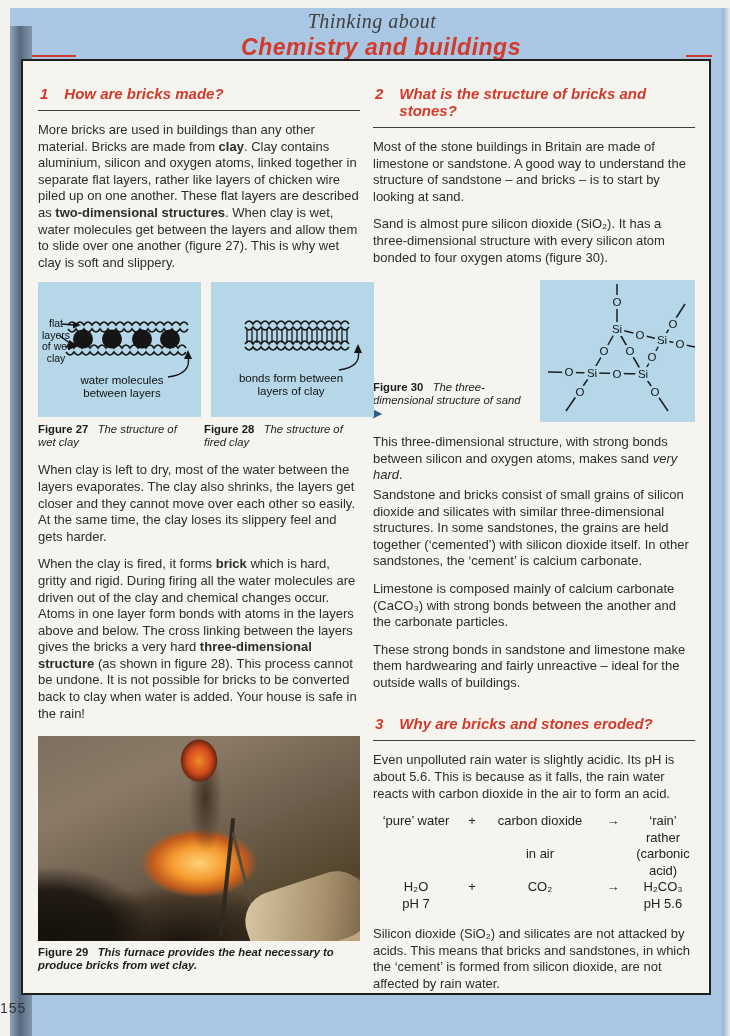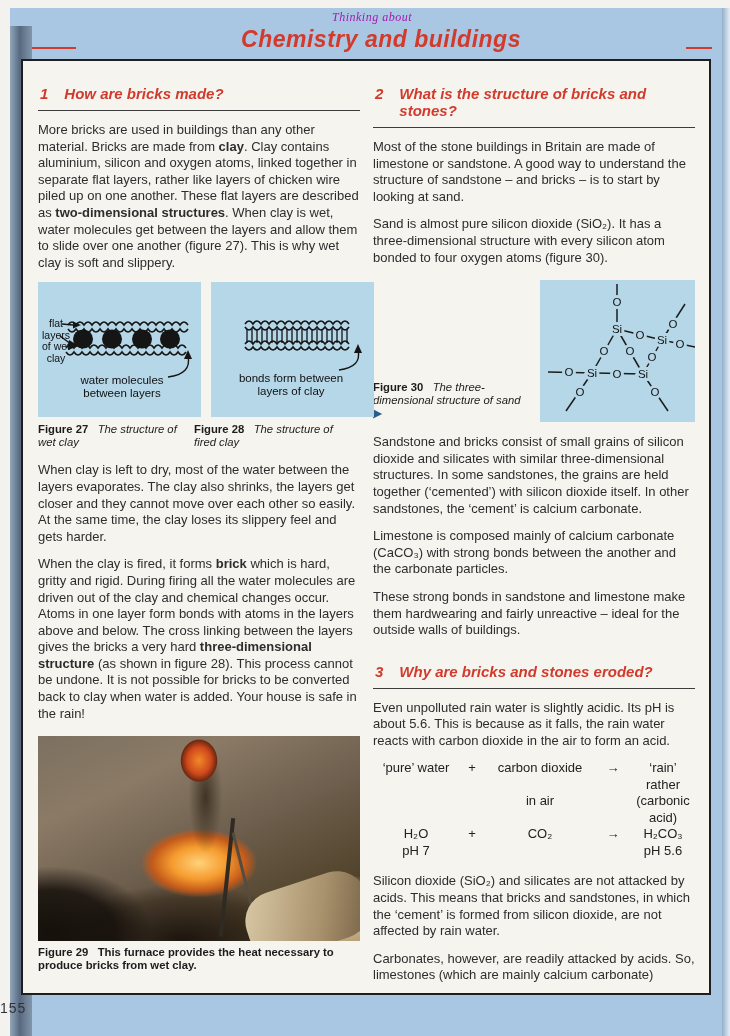--- a/index.html
+++ b/index.html
@@ -11,21 +11,21 @@
   }
   .top-strip{position:absolute;left:0;top:0;width:730px;height:8px;background:#f3f2ee;}
   .left-strip{position:absolute;left:0;top:0;width:10px;height:1036px;background:#f3f2ee;}
   .spine{position:absolute;left:10px;top:26px;width:22px;height:1010px;
     background:linear-gradient(to right,#93a5b8,#57697f 45%,#8296ab);}
   .right-edge{position:absolute;right:0;top:8px;width:8px;height:1028px;
     background:linear-gradient(to right,rgba(110,132,158,.35),rgba(245,248,252,.8));}
 
   .masthead{position:absolute;left:32px;top:10px;width:680px;text-align:center;}
   .pretitle{font-family:"Liberation Serif","DejaVu Serif",serif;font-style:italic;
-    font-size:12px;color:#a21caf;letter-spacing:.5px;}
+    font-size:20px;color:#404040;letter-spacing:.5px;}
   .title-row{display:flex;align-items:flex-end;justify-content:space-between;margin-top:1px;}
   .title-rule{height:2px;background:#d23a2b;margin-bottom:4px;}
   .title-rule.l{width:44px;}
   .title-rule.r{width:26px;}
   .main-title{font-size:23px;font-weight:bold;font-style:italic;color:#d23a2b;
     padding:0 6px;letter-spacing:.5px;}
 
   .frame{position:absolute;left:21px;top:59px;width:686px;height:932px;
     background:#f6f4ef;border:2px solid #1f1f1f;overflow:hidden;}
   .columns{display:flex;gap:13px;padding:20px 14px 0 15px;}
@@ -40,41 +40,41 @@
   .tight{margin-bottom:3px;}
 
   .figrow{display:flex;gap:10px;margin-bottom:6px;}
   .figbox{position:relative;width:163px;height:135px;background:#b5d7e8;flex:0 0 auto;}
   .figbox svg{position:absolute;left:0;top:0;}
   .fig-label{position:absolute;font-size:11px;line-height:12px;color:#101010;
     white-space:pre-line;text-align:center;}
   .lbl-left{left:2px;top:36px;width:32px;font-size:10.5px;line-height:11.5px;}
   .lbl-bot27{left:28px;top:92px;width:112px;font-size:11.5px;line-height:13px;}
   .lbl-bot28{left:12px;top:90px;width:136px;font-size:11.5px;line-height:13px;}
-  .caprow{display:flex;margin-bottom:13px;}
+  .caprow{display:flex;gap:10px;margin-bottom:13px;}
   .cap{width:156px;font-size:11.3px;line-height:13px;color:#1c1c1c;}
   .cap .tag{font-weight:bold;font-style:normal;}
   .cap .txt{font-style:italic;}
 
   .photo{position:relative;width:100%;height:205px;margin-bottom:5px;overflow:hidden;
     background:
       radial-gradient(ellipse 26px 30px at 50% 12%, #f08a28 0%, #d0491c 45%, #6f2810 68%, rgba(0,0,0,0) 72%),
       radial-gradient(ellipse 24px 80px at 52% 30%, rgba(55,42,28,.85), rgba(0,0,0,0) 70%),
       radial-gradient(ellipse 78px 46px at 50% 62%, #ffd27a 0%, #f59b2e 35%, #c35a1b 60%, rgba(90,40,15,0) 75%),
       radial-gradient(ellipse 95px 62px at 93% 89%, #d8c49c 0%, #b09770 52%, rgba(90,70,50,0) 72%),
       radial-gradient(ellipse 130px 85px at 4% 96%, #15100b 0%, rgba(20,15,10,.85) 50%, rgba(0,0,0,0) 78%),
       radial-gradient(ellipse 150px 70px at 45% 100%, rgba(22,16,10,.9) 0%, rgba(40,30,20,.5) 60%, rgba(0,0,0,0) 82%),
       linear-gradient(155deg,#7d7060 0%,#8a7a66 25%,#6e5f4e 52%,#55462f 78%,#3a2d1f 100%);}
   .pipe1{position:absolute;left:58%;top:40%;width:4px;height:58%;background:#2f2a22;transform:rotate(6deg);}
   .pipe2{position:absolute;left:64%;top:46%;width:3px;height:50%;background:#554c3e;transform:rotate(-14deg);}
   .cylinder{position:absolute;right:-10px;bottom:-8px;width:125px;height:68px;border-radius:30px;
     background:linear-gradient(115deg,#dccca9,#a8916c 60%,#6f5b42);transform:rotate(-18deg);}
   .photocap{font-size:11.3px;line-height:13px;color:#1c1c1c;}
   .photocap .tag{font-weight:bold;}
-  .photocap .txt{font-weight:bold;}
+  .photocap .txt{font-weight:bold;font-style:italic;}
 
   .fig30row{display:flex;justify-content:space-between;align-items:flex-end;margin-bottom:12px;}
   .fig30cap{width:150px;font-size:11.3px;line-height:13px;color:#1c1c1c;padding-bottom:2px;}
   .fig30cap .tag{font-weight:bold;}
   .fig30cap .txt{font-style:italic;}
   .fig30cap .arr{color:#2a5d8c;font-size:12px;font-style:normal;}
   .fig30box{position:relative;width:155px;height:142px;background:#b5d7e8;flex:0 0 auto;}
   svg text{font-family:"Liberation Sans","DejaVu Sans",sans-serif;}
 
   .equation{display:grid;grid-template-columns:86px 26px 110px 36px 1fr;
@@ -232,20 +232,21 @@
               <text x="52" y="97">Si</text>
               <text x="77" y="98">O</text>
               <text x="103" y="98">Si</text>
               <text x="40" y="116">O</text>
               <text x="115" y="116">O</text>
             </g>
           </svg>
         </div>
       </div>
 
+      <p class="tight"><span>This three-dimensional structure, with strong bonds between silicon and oxygen atoms, makes sand </span><span class="i">very hard</span><span>.</span></p>
       <p>Sandstone and bricks consist of small grains of silicon dioxide and silicates with similar three-dimensional structures. In some sandstones, the grains are held together (‘cemented’) with silicon dioxide itself. In other sandstones, the ‘cement’ is calcium carbonate.</p>
       <p>Limestone is composed mainly of calcium carbonate (CaCO₃) with strong bonds between the another and the carbonate particles.</p>
       <p class="mb20">These strong bonds in sandstone and limestone make them hardwearing and fairly unreactive – ideal for the outside walls of buildings.</p>
 
       <div class="sec-head">
         <span>3</span>
         <span>Why are bricks and stones eroded?</span>
       </div>
 
       <p>Even unpolluted rain water is slightly acidic. Its pH is about 5.6. This is because as it falls, the rain water reacts with carbon dioxide in the air to form an acid.</p>

